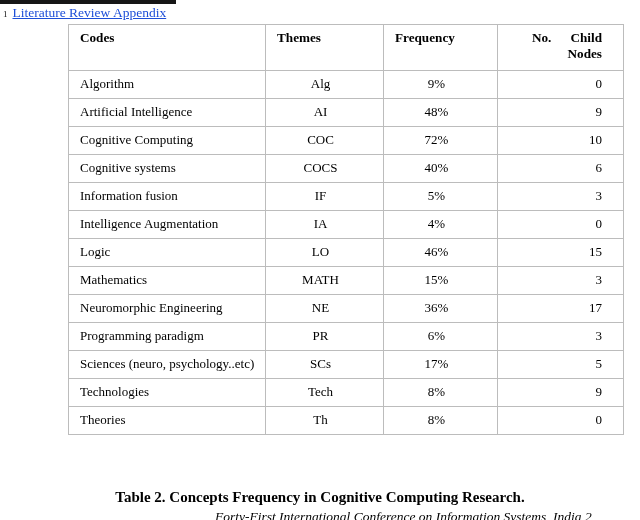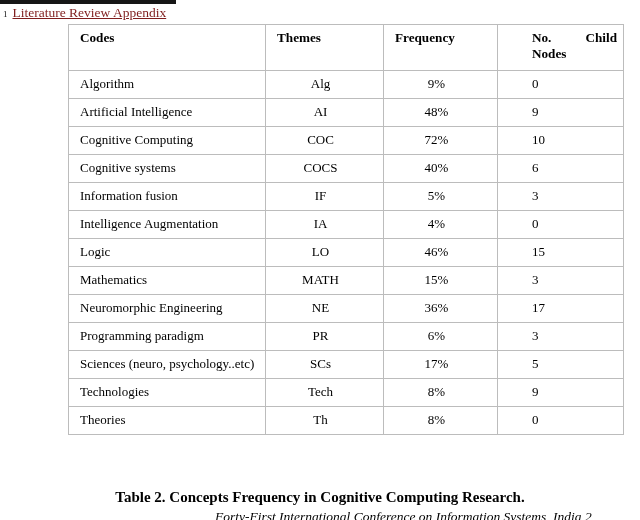--- a/index.html
+++ b/index.html
@@ -10,38 +10,38 @@
     font-family:"Liberation Serif","DejaVu Serif",serif;
   }
   .top-rule {
     position:absolute; left:0; top:0; width:176px; height:4px; background:#161616;
   }
   .link-line {
     position:absolute; left:3px; top:4px; white-space:nowrap;
     font-size:13.5px; line-height:17px;
   }
   .footnote-marker { font-size:9px; margin-right:5px; color:#111; }
-  .appendix-link { color:#7f1d1d; text-decoration:underline; cursor:pointer; }
+  .appendix-link { color:#1d4ed8; text-decoration:underline; cursor:pointer; }
   table.concepts {
     position:absolute; left:68px; top:24px; width:555px;
     border-collapse:collapse; table-layout:fixed;
   }
   .concepts th, .concepts td {
     border:1px solid #bcbcbc; vertical-align:top;
     font-size:13px; line-height:16px;
     padding:5px 8px 6px 11px;
     overflow:hidden; white-space:nowrap;
   }
   .concepts th { font-weight:bold; font-size:13.2px; }
   .concepts thead tr { height:46px; }
   .concepts tbody tr { height:28px; }
   th.h-codes { text-align:left; }
   th.h-theme, th.h-freq { text-align:left; padding-right:9px; }
   td.c-theme, td.c-freq { text-align:center; padding-left:4px; padding-right:12px; }
-  th.c-child, td.c-child { padding-left:34px; padding-right:6px; text-align:left;margin-top:48px; }
+  th.c-child, td.c-child { padding-left:34px; padding-right:21px; text-align:right;margin-top:48px; }
   .justify-line { display:flex; justify-content:space-between; }
   .it { font-style:italic; }
   .table-caption {
     position:absolute; left:0; top:488px; width:640px;
     text-align:center; font-weight:bold; font-size:15px; line-height:18px;
   }
   .footer-line {
     position:absolute; left:215px; top:508px; width:425px;
     font-style:italic; font-size:13.5px; line-height:17px;
     white-space:nowrap; overflow:hidden;

